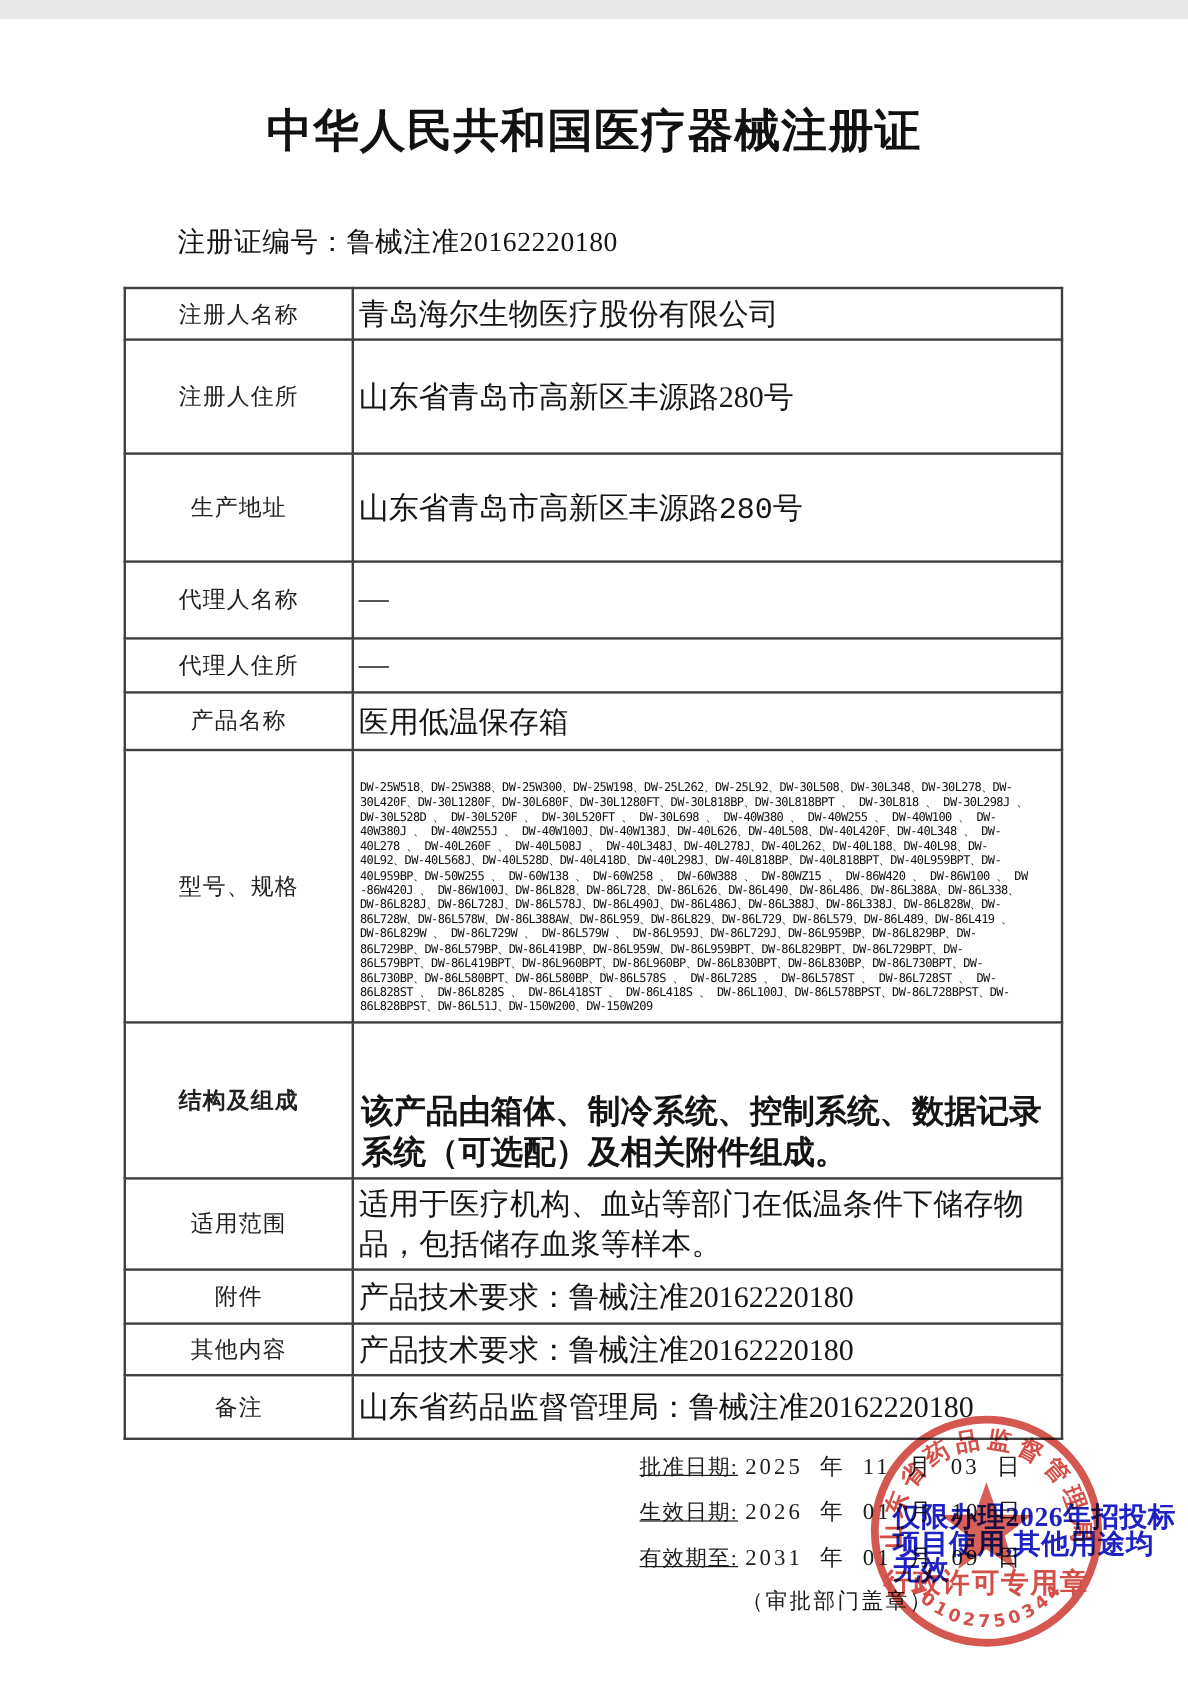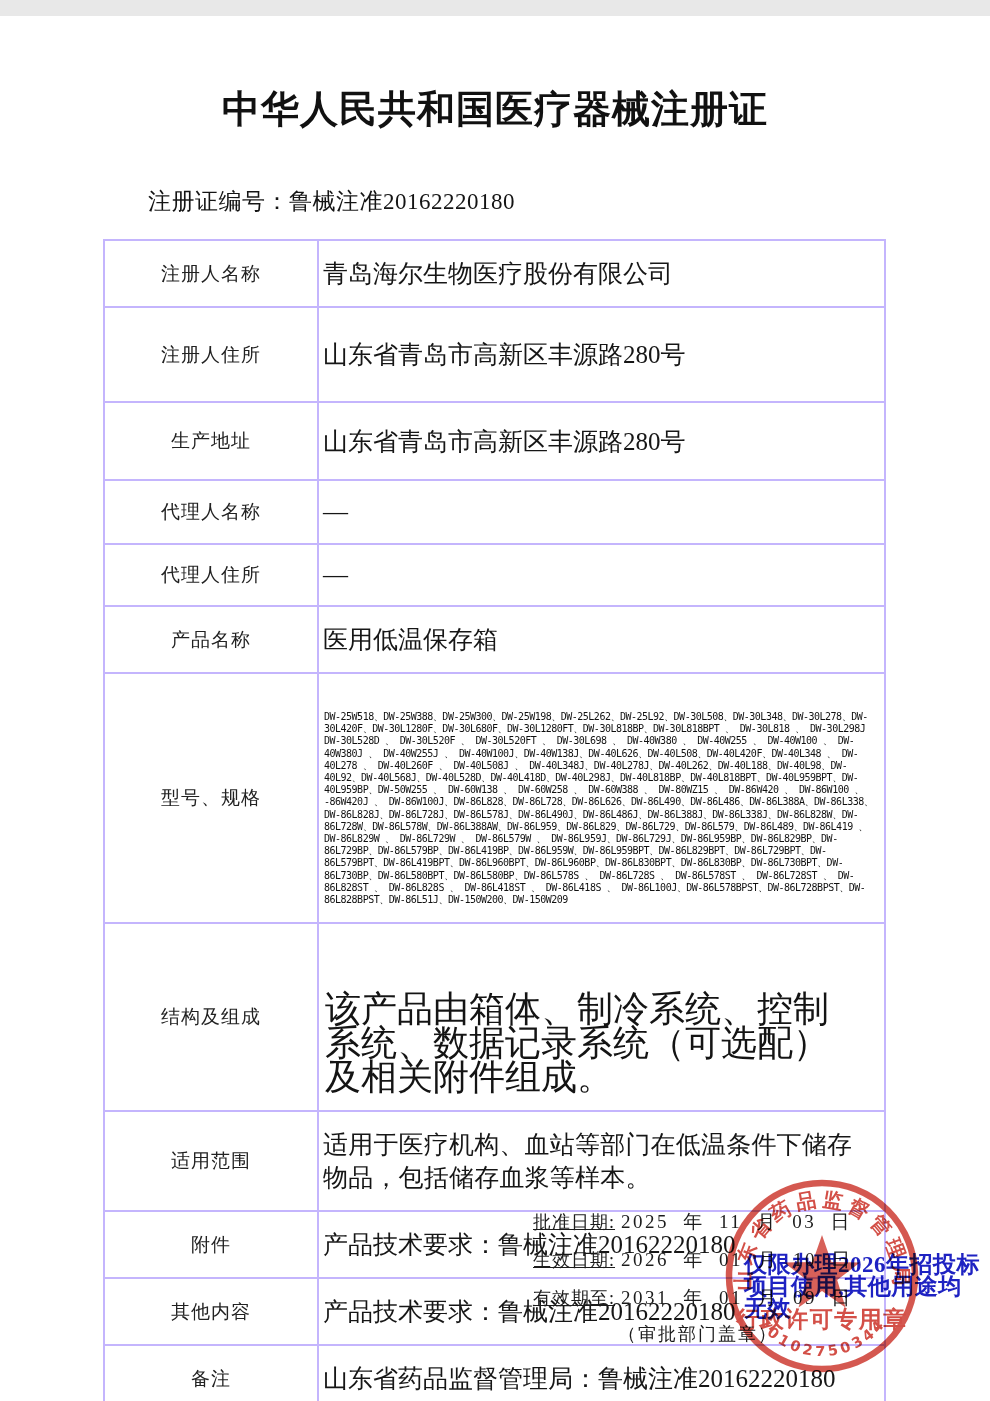--- a/index.html
+++ b/index.html
@@ -12,39 +12,39 @@
     font-size:38px;font-weight:bold;letter-spacing:1px;color:#111;
   }
   .regno-line{
     position:absolute;left:148px;top:170px;font-size:23px;color:#141414;letter-spacing:.5px;
   }
   
   .cert-table{
     position:absolute;left:103px;top:223px;width:783px;
     border-collapse:collapse;table-layout:fixed;
   }
-  .cert-table td{border:2px solid #c4b5fd;padding:16px;vertical-align:middle;}
+  .cert-table td{border:2px solid #404040;padding:4px;vertical-align:middle;}
   .cert-table td.lbl{
     width:180px;text-align:center;font-size:19px;letter-spacing:1px;color:#222;
   }
   .cert-table td.val{padding-left:4px;font-size:25px;color:#161616;}
-  tr.r1{height:40px;} tr.r2{height:95px;} tr.r3{height:78px;}
+  tr.r1{height:40px;} tr.r2{height:95px;} tr.r3{height:90px;font-family:Liberation Mono, monospace;}
   tr.r4{height:64px;} tr.r5{height:45px;} tr.r6{height:48px;}
-  tr.r7{height:227px;} tr.r8{height:130px;} tr.r9{height:50px;}
+  tr.r7{height:227px;} tr.r8{height:130px;font-weight:bold;} tr.r9{height:50px;}
   tr.r10{height:45px;} tr.r11{height:43px;} tr.r12{height:53px;}
   .v-dash{font-size:20px;vertical-align:middle;}
   .v-model{vertical-align:top;}
   .v-model .model-block{
     font-family:"DejaVu Sans Mono","Liberation Mono",monospace;
     font-size:10px;line-height:12.2px;letter-spacing:-0.5px;
     white-space:pre;overflow:hidden;padding:21px 2px 0 1px;color:#101010;
   }
   .v-structure{vertical-align:top;}
   .v-structure .structure-text{
-    padding:52px 6px 0 2px;font-size:36px;line-height:34px;color:#141414;
+    padding:52px 6px 0 2px;font-size:27px;line-height:34px;color:#141414;
   }
   .v-scope{font-size:16px;letter-spacing:.2px;}
   .v-attach{font-size:24px;}
   .v-remark{font-size:16px;}
   
   .dept-line{position:absolute;left:145px;top:1196px;font-size:18px;letter-spacing:1px;}
   .dates{position:absolute;left:533px;top:1194px;font-size:18px;}
   .date-row{height:38px;line-height:24px;white-space:nowrap;}
   .date-row .d-label{letter-spacing:1px;text-decoration:underline;}
   .date-row .d-value{letter-spacing:2.5px;word-spacing:7px;margin-left:6px;font-size:19px;}

